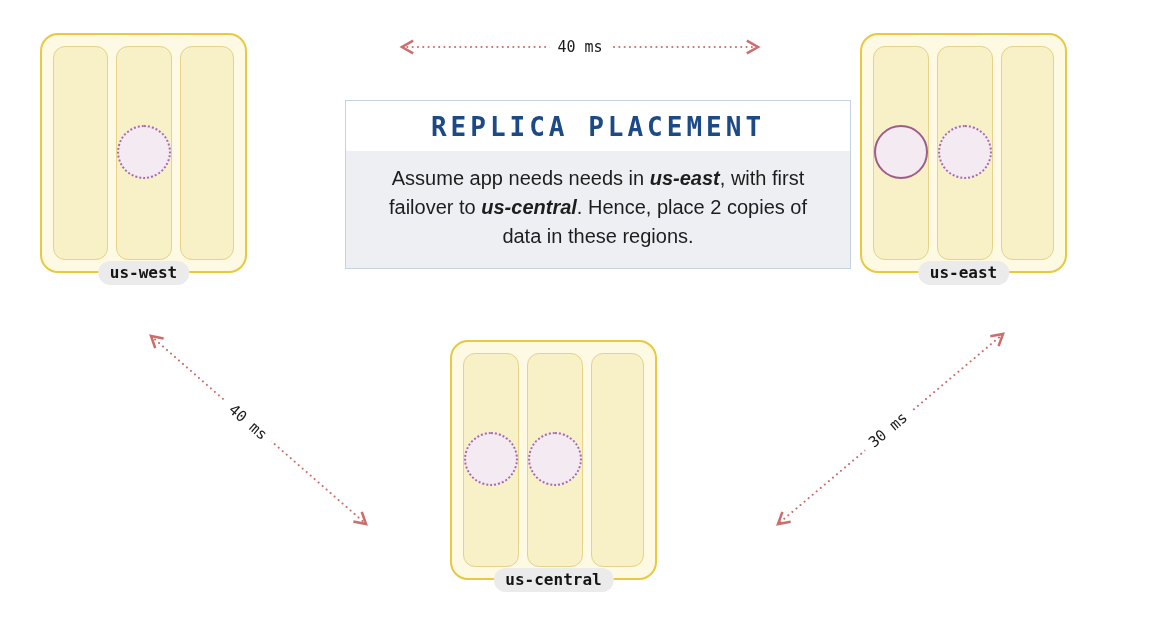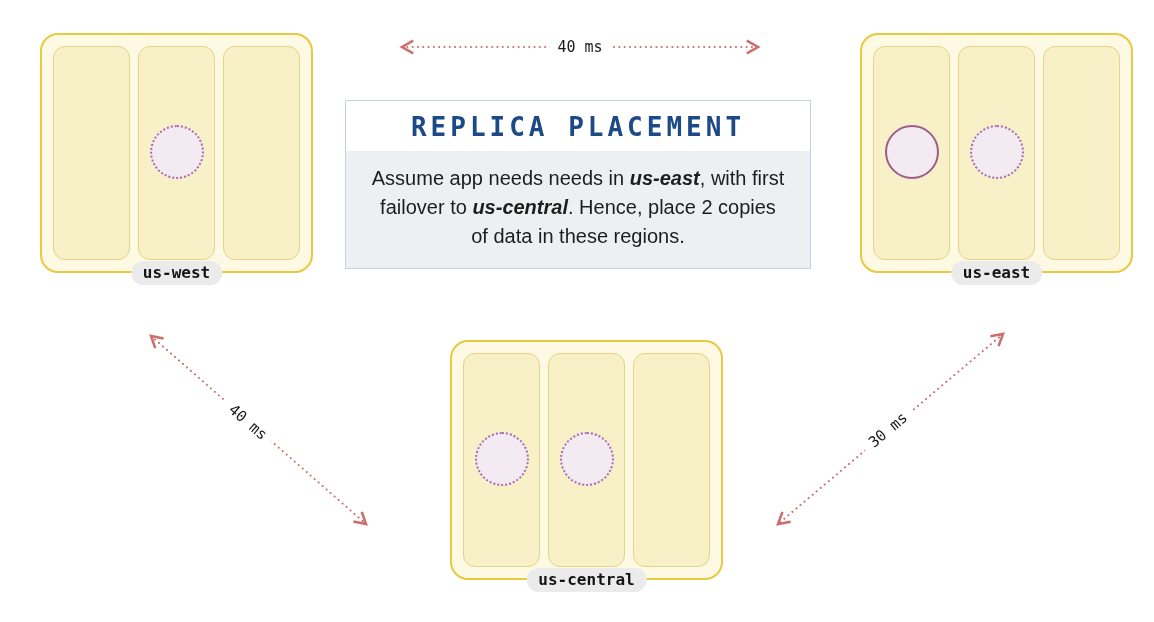--- a/index.html
+++ b/index.html
@@ -21,21 +21,21 @@
   html,body{background:#ffffff;}
   .canvas{
     position:relative;
     width:1154px;height:622px;
     background:#ffffff;
     font-family:"Liberation Sans",sans-serif;
     overflow:hidden;
   }
   .region{
     position:absolute;
-    width:273px;height:240px;
+    width:207px;height:240px;
     background:var(--region-fill);
     border:2px solid var(--region-border);
     border-radius:18px;
     padding:11px;
   }
   .zones{
     display:flex;
     gap:8px;
     height:100%;
   }
@@ -62,21 +62,21 @@
     padding:2px 12px 3px;
     font-family:"DejaVu Sans Mono",monospace;
     font-weight:bold;
     font-size:16px;
     color:#141414;
     white-space:nowrap;
   }
   .info-box{
     position:absolute;
     left:345px;top:100px;
-    width:466px;
+    width:506px;
     border:1px solid var(--box-border);
     background:#ffffff;
   }
   .info-title{
     text-align:center;
     padding:11px 0 9px;
     font-family:"DejaVu Sans Mono",monospace;
     font-weight:bold;
     font-size:26px;
     letter-spacing:4px;

